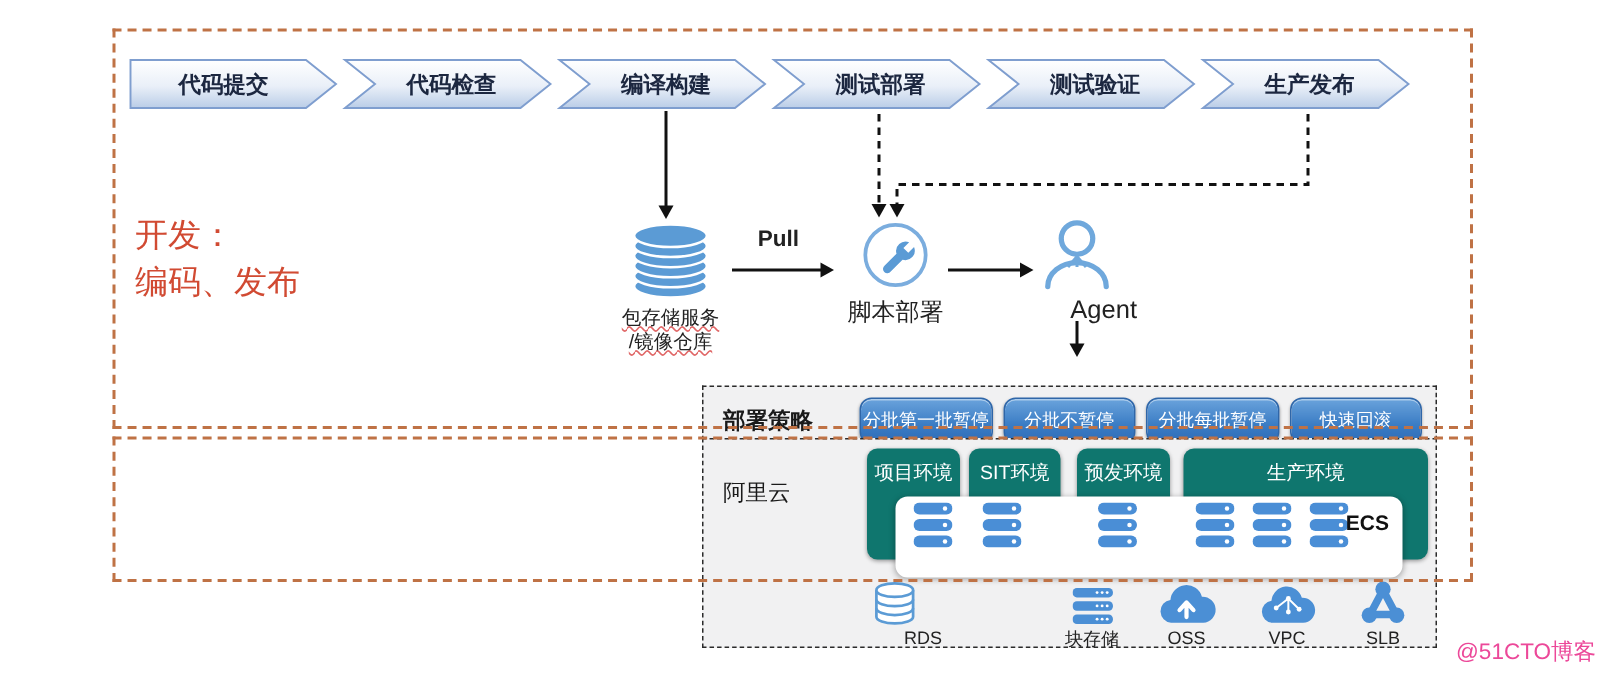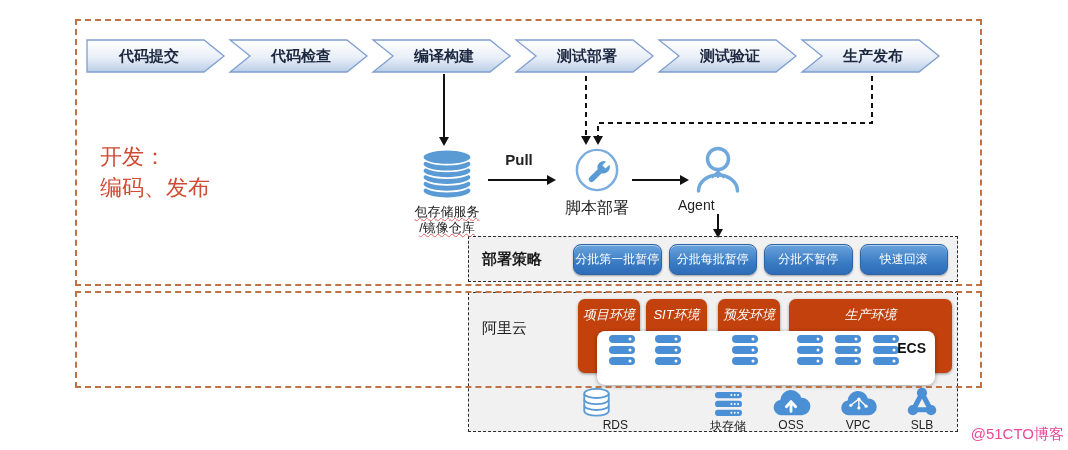--- a/index.html
+++ b/index.html
@@ -3,59 +3,59 @@
 <meta charset="utf-8">
 <style>
   * { margin:0; padding:0; box-sizing:border-box; }
   body { background:#fff; font-family:"Liberation Sans","DejaVu Sans",sans-serif; }
   .canvas { position:relative; width:1068px; height:450px; background:#fff; overflow:hidden; }
 
   
   .region { position:absolute; border:2px dashed #bf7245; z-index:9; pointer-events:none; }
   .region-dev { left:75px; top:19px; width:907px; height:267px; }
   .region-ops { left:75px; top:291px; width:907px; height:97px; }
-  .region-label { position:absolute; color:#d14a32; font-size:22px; line-height:31px; z-index:3; white-space:nowrap;margin-left:10px; }
+  .region-label { position:absolute; color:#d14a32; font-size:22px; line-height:31px; z-index:3; white-space:nowrap; }
   .region-label-dev { left:90px; top:141px; }
   .region-label-ops { left:90px; top:309px; }
 
   
   .pipeline { position:absolute; left:85px; top:39px; z-index:4; }
   .chev { fill:url(#chevGrad); stroke:#7f9ecf; stroke-width:1.3; }
   .chevt { font-size:15px; font-weight:bold; fill:#1c2740; text-anchor:middle; }
 
   
   .connectors { position:absolute; left:0; top:0; z-index:5; pointer-events:none; }
   .ln  { stroke:#111; stroke-width:2; fill:none; }
   .lnd { stroke:#111; stroke-width:2; fill:none; stroke-dasharray:5 4; }
   .ah  { fill:#111; }
 
   
   .abs { position:absolute; }
   .small-label { position:absolute; font-size:13px; color:#222; text-align:center; line-height:16px; z-index:4; }
   .squiggle { text-decoration:underline wavy #e06666 1px; }
   .pull-label { position:absolute; left:488px; top:151px; width:62px; text-align:center; font-size:15px; font-weight:bold; color:#222; z-index:6; }
-  .agent-label { position:absolute; left:678px; top:197px; width:80px; text-align:left; font-size:14px; color:#222; }
+  .agent-label { position:absolute; left:678px; top:197px; width:80px; text-align:right; font-size:17px; color:#222; }
   .script-label { position:absolute; left:547px; top:198px; width:100px; text-align:center; font-size:16px; color:#222; }
 
   
   .dbox { position:absolute; background:#f1f1f2; border:1px dashed #2b2b2b; z-index:2; }
-  .deploy-box { left:468px; top:236px; width:490px; height:46px; display:flex; align-items:center; }
+  .deploy-box { left:468px; top:257px; width:490px; height:46px; display:flex; align-items:center; }
   .deploy-title { position:absolute; left:13px; font-size:15px; font-weight:bold; color:#1a1a1a; white-space:nowrap; }
   .btn-row { position:absolute; left:104px; right:9px; display:flex; gap:7px; }
   .strategy-btn { flex:1; height:31px; border-radius:8px; border:1px solid #2f66a8;
       background:linear-gradient(#6aa3dc,#3a7cc4 60%,#2e6cb8);
       box-shadow:0 1px 2px rgba(0,0,0,.35), inset 0 1px 0 rgba(255,255,255,.45);
       color:#fff; font-size:12px; display:flex; align-items:center; justify-content:center;
       white-space:nowrap; cursor:pointer; }
 
   .cloud-box { left:468px; top:292px; width:490px; height:140px; }
   .cloud-title { position:absolute; left:13px; top:26px; font-size:15px; color:#1a1a1a; }
-  .env { position:absolute; top:6px; height:74px; background:#c2410c; border-radius:7px;
+  .env { position:absolute; top:6px; height:74px; background:#0f766e; border-radius:7px;
       box-shadow:0 1px 3px rgba(0,0,0,.4); color:#fff; font-size:13px; text-align:center;
-      padding-top:7px; z-index:1;font-style:italic; }
+      padding-top:7px; z-index:1; }
   .env-1 { left:109px; width:62px; }
   .env-2 { left:177px; width:61px; }
   .env-3 { left:249px; width:62px; }
   .env-4 { left:320px; width:163px; }
   .ecs-bar { position:absolute; left:128px; top:38px; width:338px; height:54px; background:#fff;
       border-radius:8px; box-shadow:0 1px 4px rgba(0,0,0,.35); z-index:2; }
   .srv { position:absolute; top:4px; width:26px; height:30px; }
   .ecs-label { position:absolute; right:9px; top:9px; font-size:14px; font-weight:bold; color:#111; }
 
   .service { position:absolute; top:95px; width:64px; text-align:center; z-index:3; }
@@ -170,22 +170,22 @@
     <circle cx="26" cy="14" r="10.5" fill="#fff" stroke="#6fa8dc" stroke-width="3.5"></circle>
     <path d="M6.5 46 a19.5 16 0 0 1 39 0" fill="#fff" stroke="#6fa8dc" stroke-width="3.5" stroke-linecap="round"></path>
     <path d="M26 25 v8 M20 33 l6 -7 6 7" fill="none" stroke="#6fa8dc" stroke-width="2"></path>
   </svg>
   <div class="agent-label">Agent</div>
 
   <div class="dbox deploy-box">
     <div class="deploy-title">部署策略</div>
     <div class="btn-row">
       <div class="strategy-btn">分批第一批暂停</div>
+      <div class="strategy-btn">分批不暂停</div>
       <div class="strategy-btn">分批每批暂停</div>
-      <div class="strategy-btn">分批不暂停</div>
       <div class="strategy-btn">快速回滚</div>
     </div>
   </div>
 
   <div class="dbox cloud-box">
     <div class="cloud-title">阿里云</div>
 
     <div class="env env-1">项目环境</div>
     <div class="env env-2">SIT环境</div>
     <div class="env env-3">预发环境</div>

